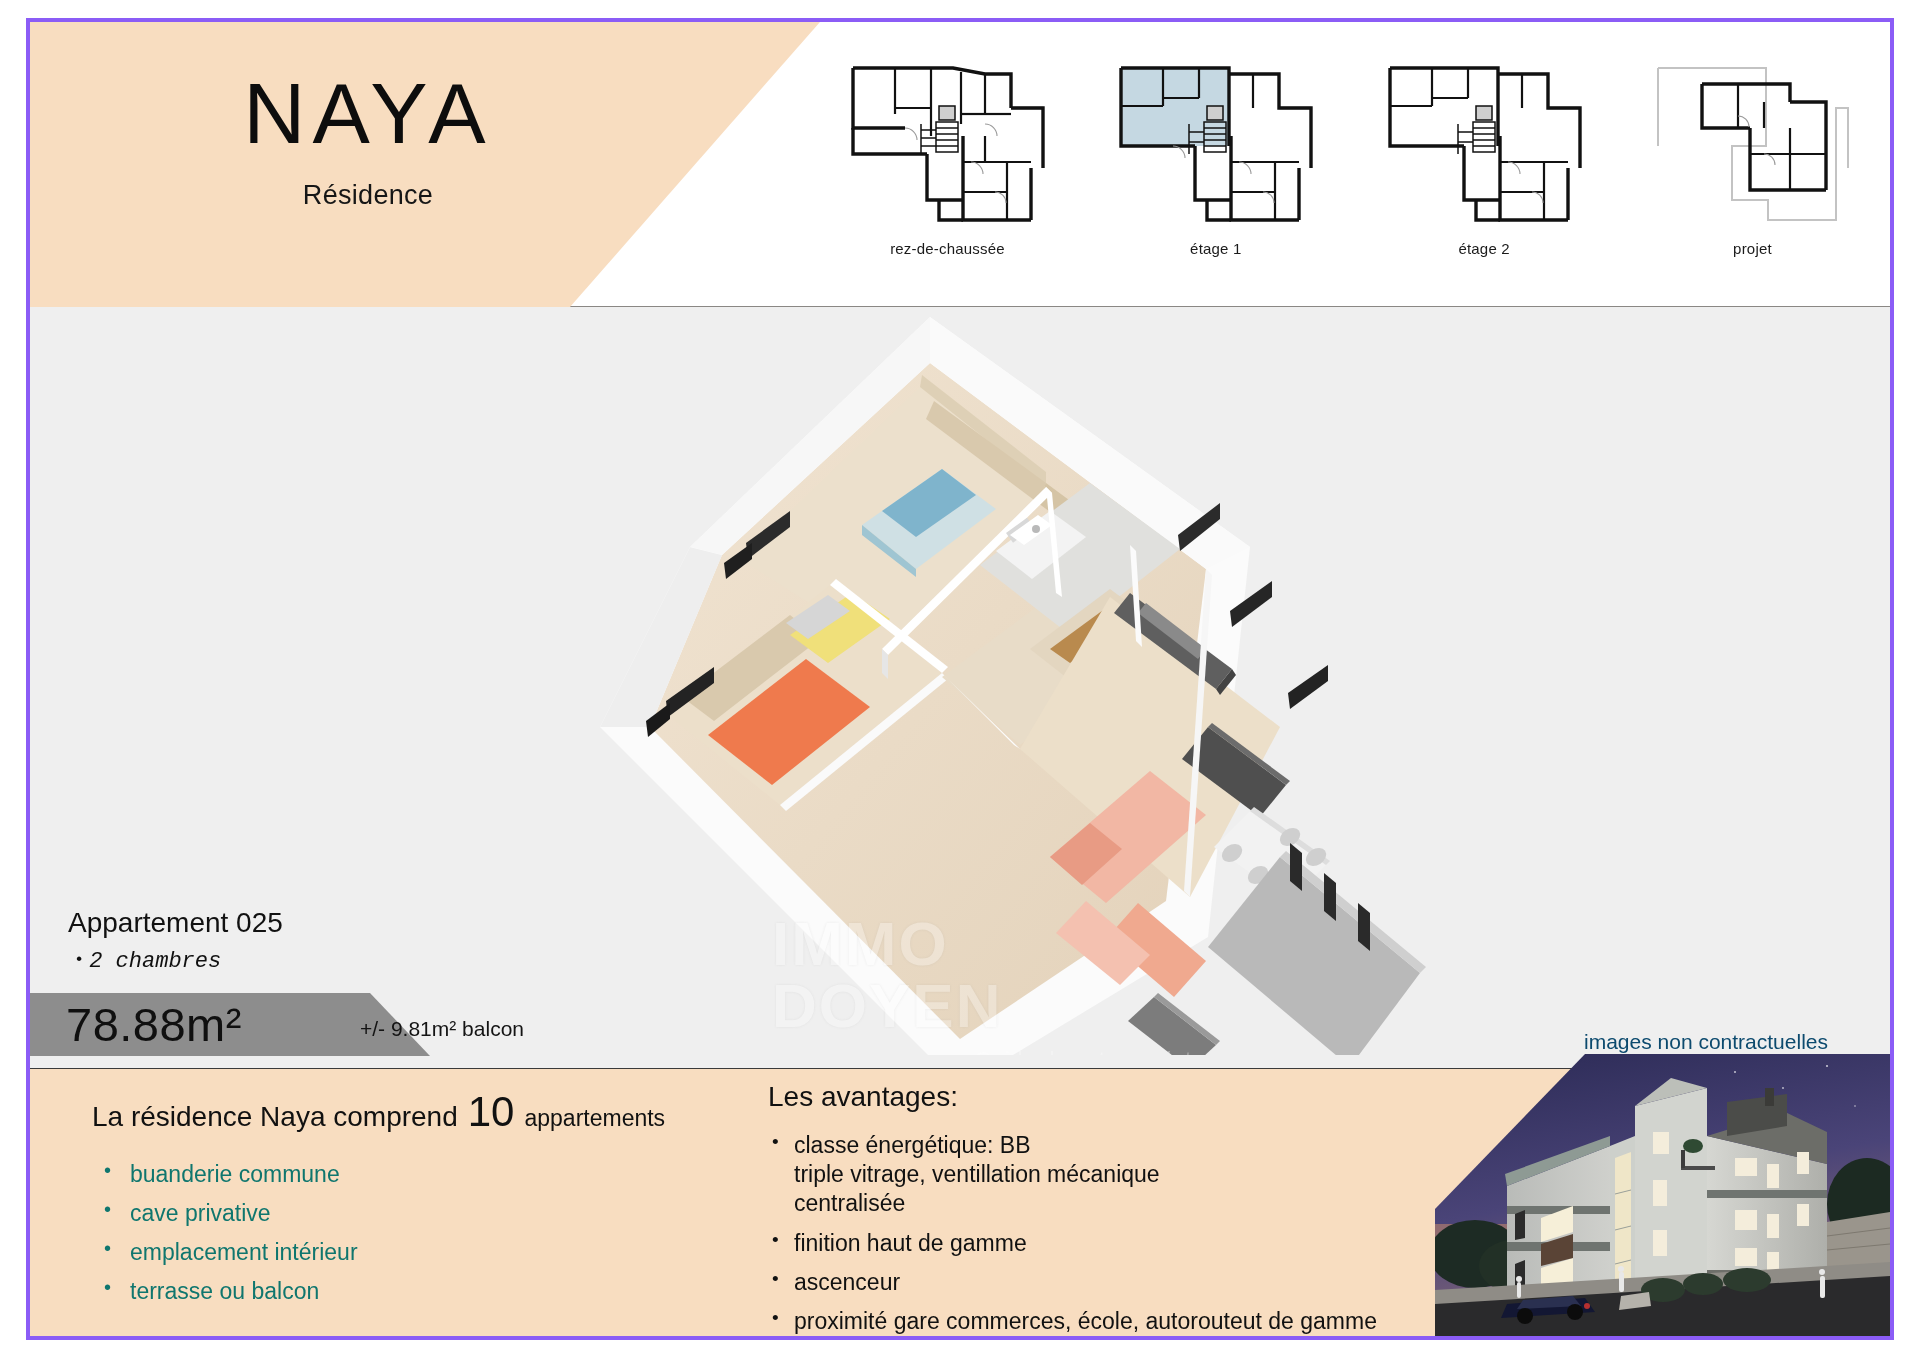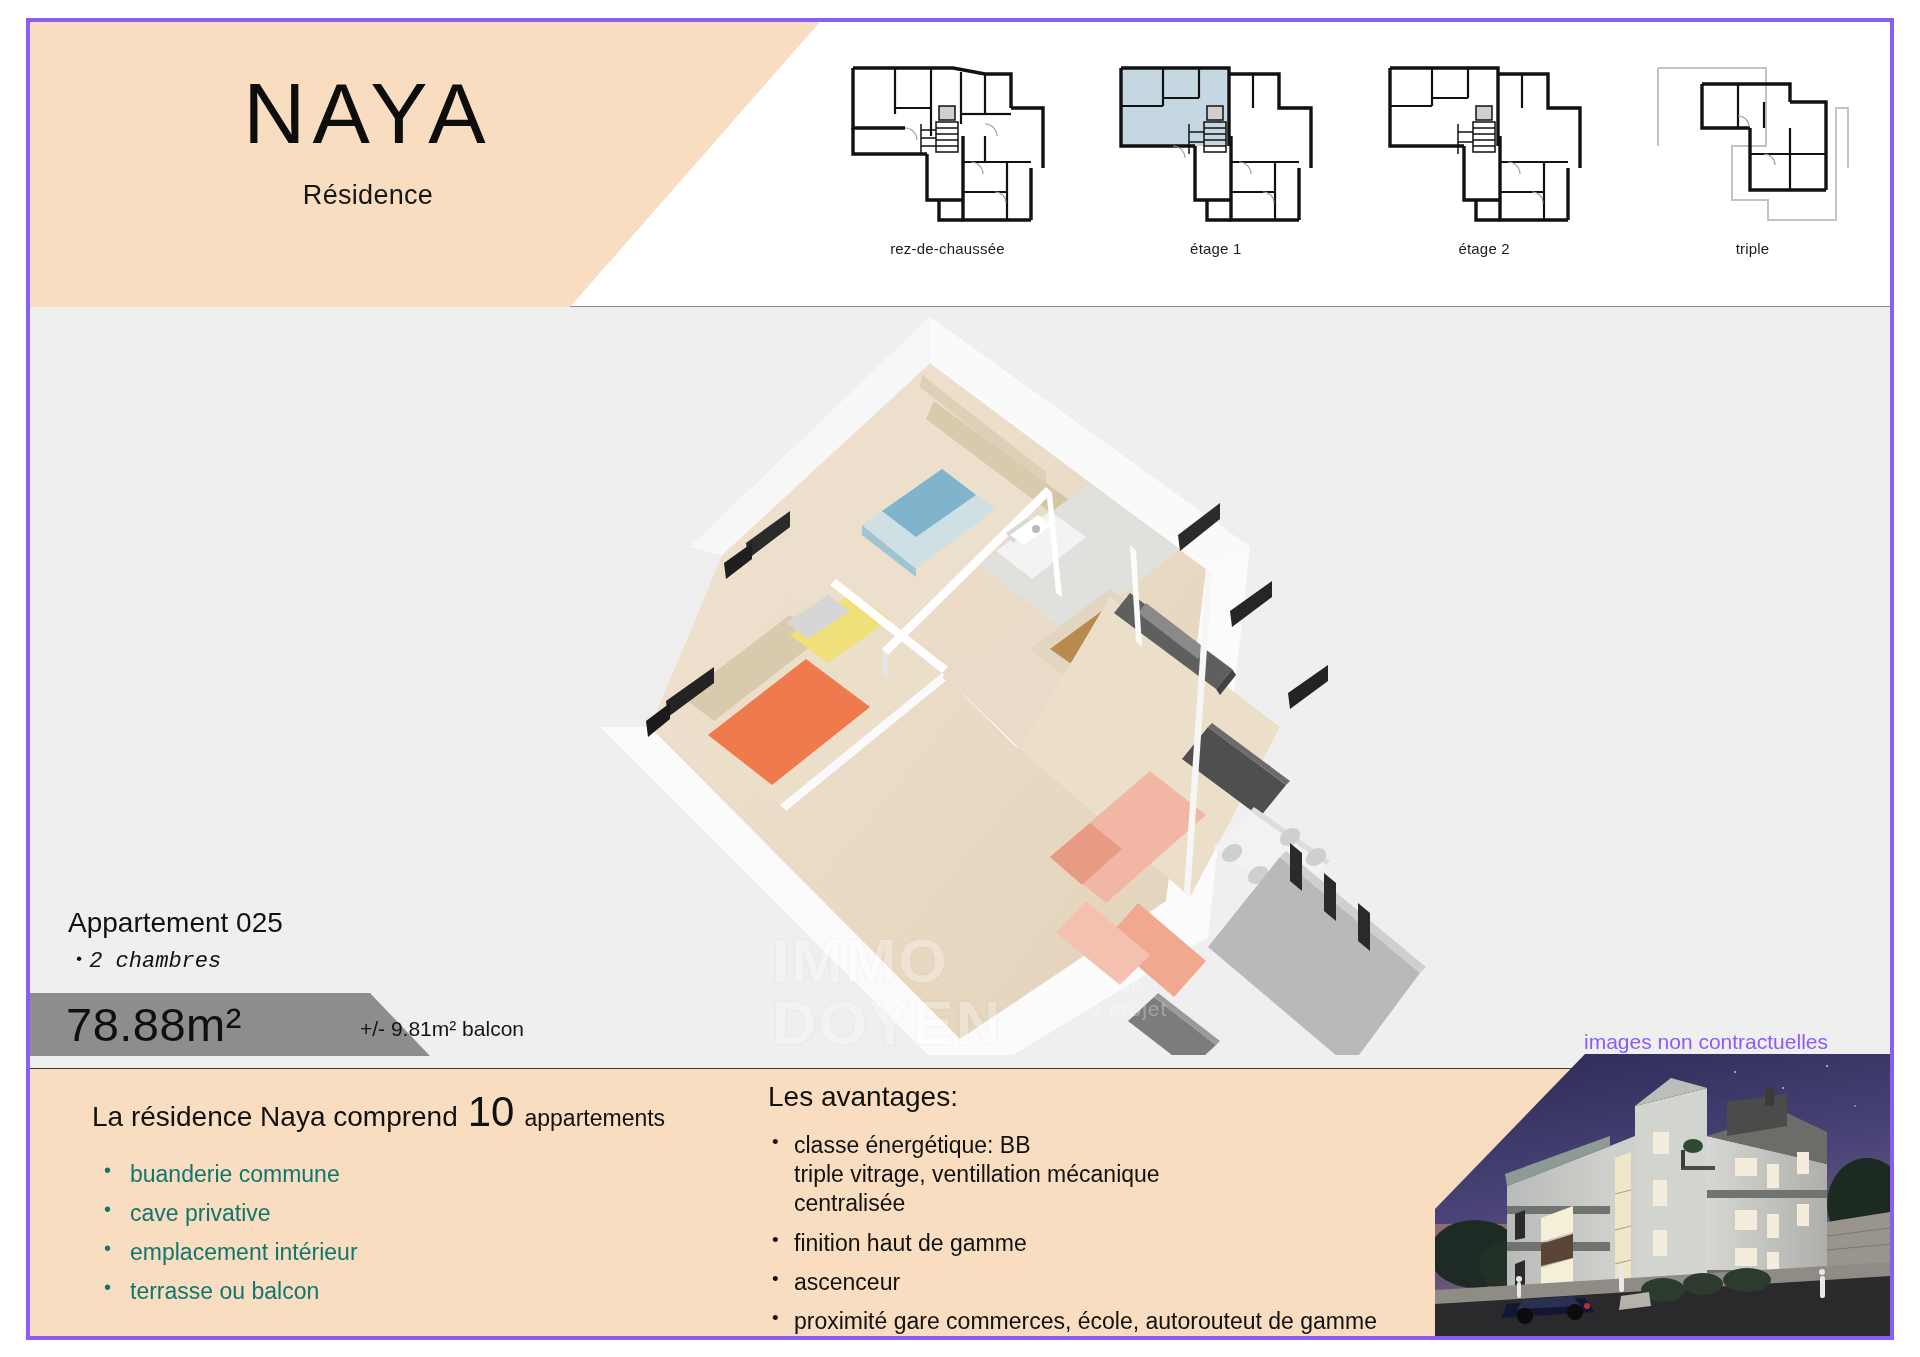--- a/index.html
+++ b/index.html
@@ -43,30 +43,30 @@
 
   
   .render-area{
     position:absolute;left:0;top:285px;width:100%;height:748px;background:#efefef;
     overflow:hidden;
   }
   .render-img{position:absolute;left:460px;top:-10px;width:1010px;height:760px;}
   .render-img svg{display:block;width:100%;height:100%;}
   .watermark{
     position:absolute;left:742px;top:630px;width:420px;height:110px;
-    display:flex;flex-direction:row;align-items:center;justify-content:center;
+    display:flex;flex-direction:column;align-items:flex-end;justify-content:center;
     transform:rotate(0deg);pointer-events:none;opacity:.30;
   }
   .wm-main{
     font-size:62px;font-weight:700;color:#ffffff;letter-spacing:2px;
     text-shadow:0 0 3px rgba(120,120,120,.4);line-height:1;
   }
   .wm-sub{font-size:21px;color:#ffffff;margin-top:10px;letter-spacing:1px;}
   .disclaimer{
-    position:absolute;right:62px;top:723px;font-size:21px;color:#8b5cf6;
+    position:absolute;right:62px;top:723px;font-size:21px;color:#0c4a6e;
   }
 
   
   .apt-block{position:absolute;left:0;top:885px;width:720px;}
   .apt-title{position:absolute;left:38px;top:0;font-size:28px;color:#111;}
   .apt-bullet{
     position:absolute;left:44px;top:42px;font-size:22px;color:#111;font-style:italic;font-family:Liberation Mono, monospace;
   }
   .apt-bullet:before{
     content:"\2022";font-style:normal;font-size:17px;margin-right:5px;position:relative;top:-3px;
@@ -291,21 +291,21 @@
                 <path d="M124 52 V78"></path>
               <path d="M110 104 H186"></path>
                 <path d="M150 78 V140"></path>
             </g>
             <g fill="none" stroke="#9a9a9a" stroke-width="1.1">
               <path d="M124 104 a11 11 0 0 1 11 11"></path>
               <path d="M98 66 a11 11 0 0 1 11 11"></path>
             </g>
           </svg>
         </div>
-        <div class="plan-label">triple</div>
+        <div class="plan-label">projet</div>
       </div>
 
     </div>
   </div>
 
   <div class="render-area">
     <div class="render-img">
       <svg viewBox="0 0 1010 760" xmlns="http://www.w3.org/2000/svg">
         <defs>
           <linearGradient id="floorW" x1="0" y1="0" x2="1" y2="1">

